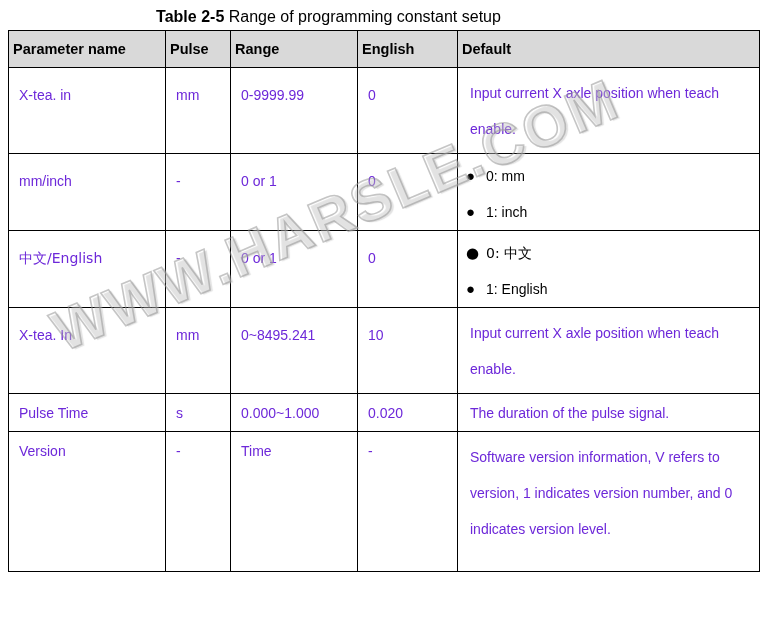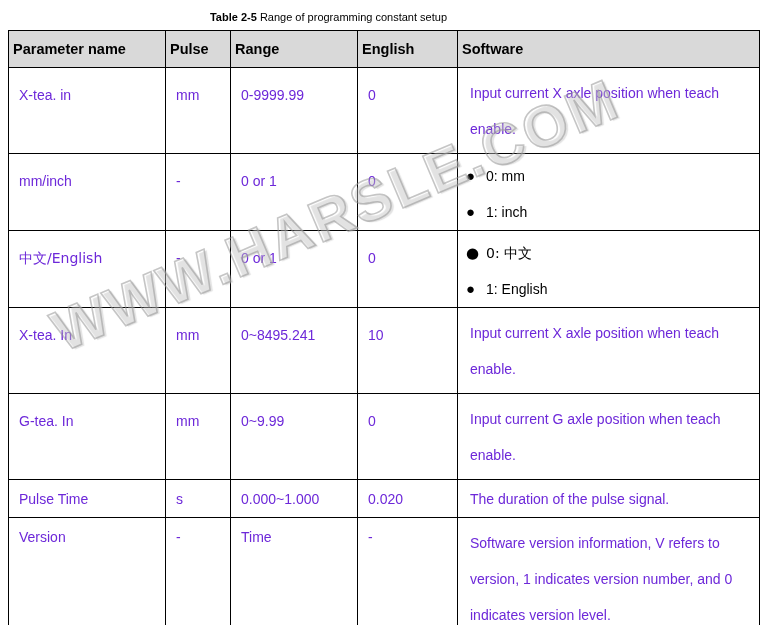--- a/index.html
+++ b/index.html
@@ -50,21 +50,21 @@
     text-shadow: 2px 2px 1px rgba(190,190,190,0.45);
   }
 
   
   .table-title {
     position: absolute;
     left: 0;
     top: 8px;
     width: 657px;
     text-align: center;
-    font-size: 11px;
+    font-size: 16px;
     line-height: 18px;
     color: #000;
     z-index: 2;
   }
   .table-title .strong {
     font-weight: bold;
   }
 
   
   .tbl-wrap {
@@ -165,21 +165,21 @@
           <col class="c-range">
           <col class="c-default">
           <col class="c-remarks">
       </colgroup>
       <thead>
         <tr>
           <th>Parameter name</th>
           <th>Pulse</th>
           <th>Range</th>
           <th>English</th>
-          <th>Software</th>
+          <th>Default</th>
         </tr>
       </thead>
       <tbody>
 
         <tr class="r1">
           <td>
               <div class="cell">X-tea. in</div>
             </td>
           <td>
               <div class="cell">mm</div>
@@ -248,37 +248,20 @@
               <div class="cell">0~8495.241</div>
             </td>
           <td>
               <div class="cell">10</div>
             </td>
           <td>
               <div class="cell remark">Input current X axle position when teach enable.</div>
             </td>
         </tr>
 
-        <tr class="r5">
-          <td>
-              <div class="cell">G-tea. In</div>
-            </td>
-          <td>
-              <div class="cell">mm</div>
-            </td>
-          <td>
-              <div class="cell">0~9.99</div>
-            </td>
-          <td>
-              <div class="cell">0</div>
-            </td>
-          <td>
-              <div class="cell remark">Input current G axle position when teach enable.</div>
-            </td>
-        </tr>
 
         <tr class="r6">
           <td>
               <div class="cell short">Pulse Time</div>
             </td>
           <td>
               <div class="cell short">s</div>
             </td>
           <td>
               <div class="cell short">0.000~1.000</div>

